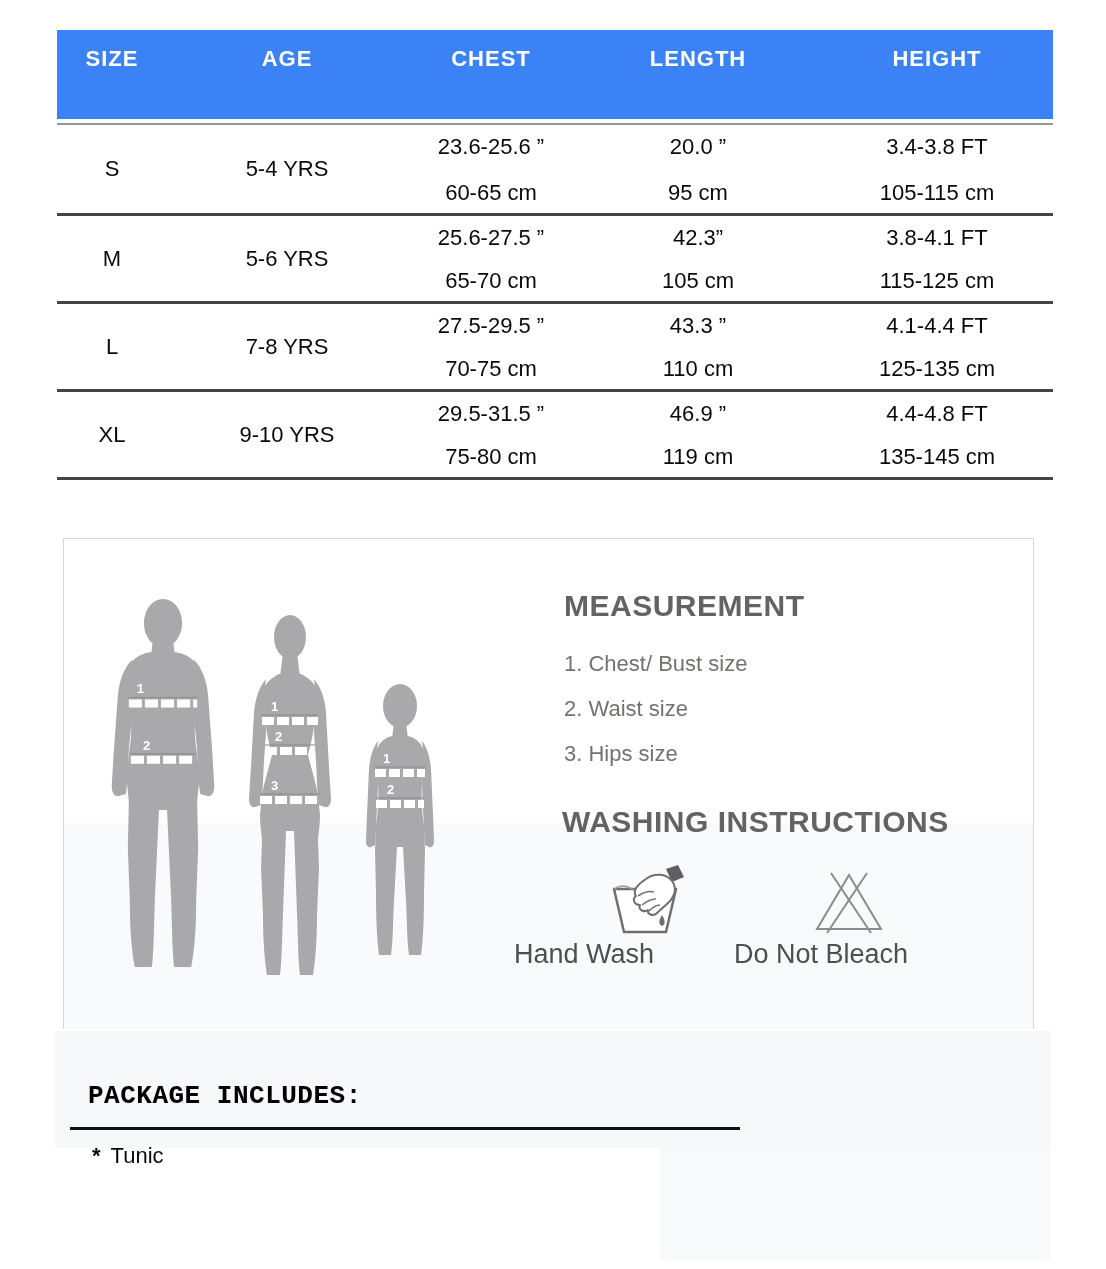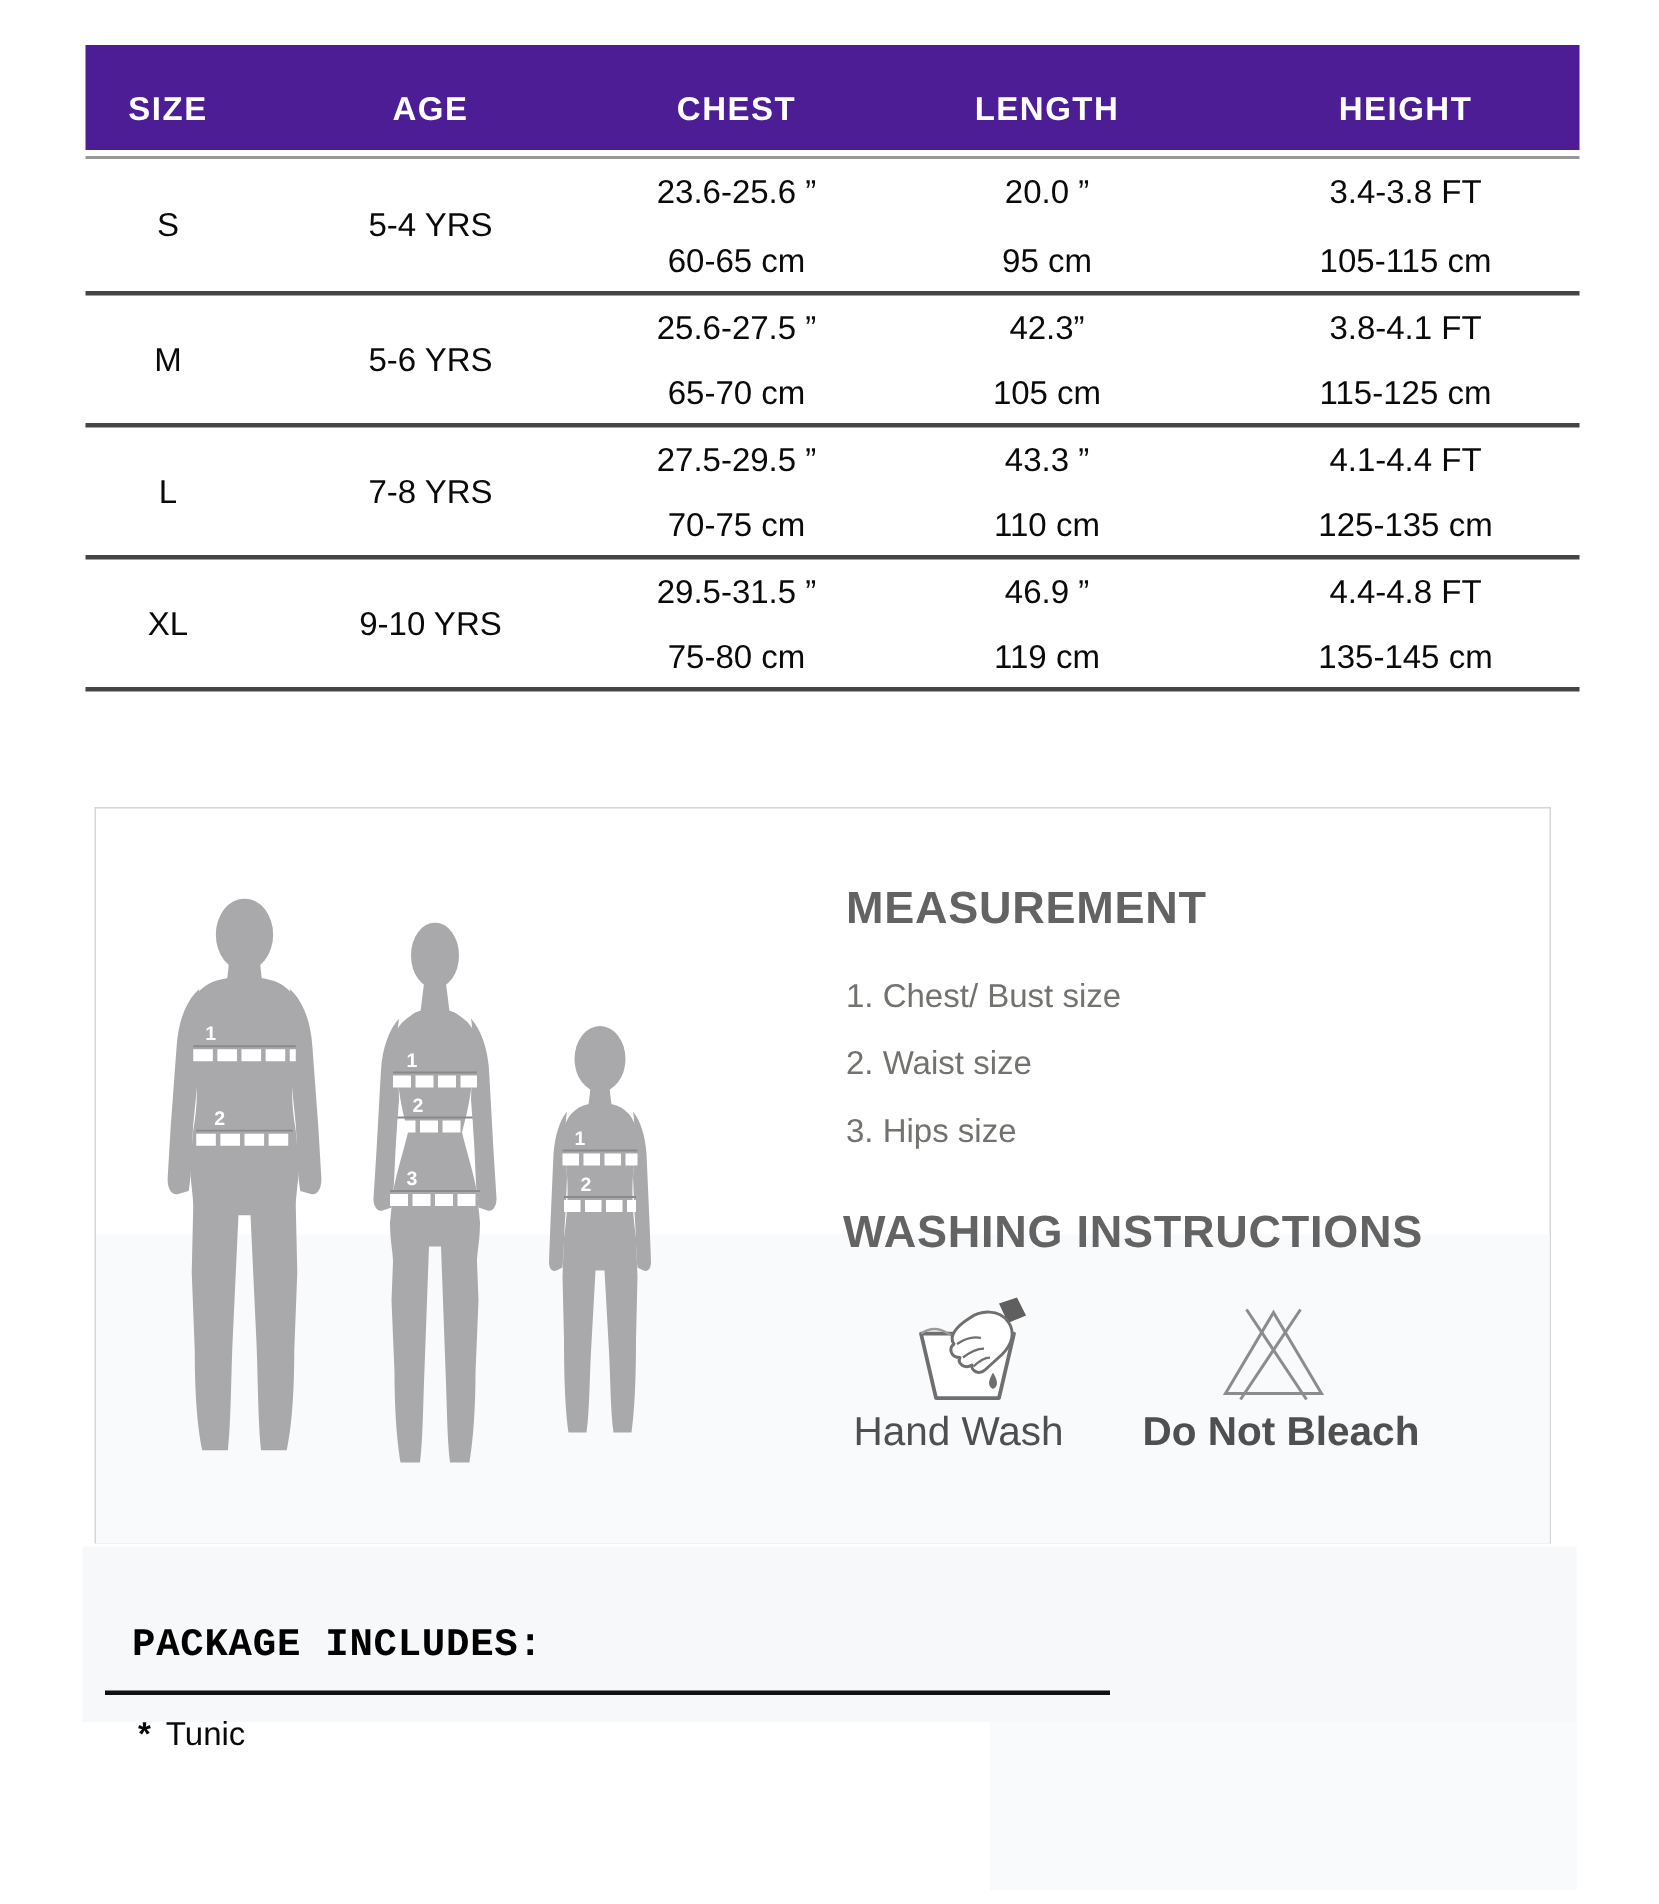--- a/index.html
+++ b/index.html
@@ -6,21 +6,21 @@
   html,body { background:#ffffff; }
   .canvas {
     position:relative; width:1106px; height:1269px;
     background:#ffffff; overflow:hidden;
     font-family:"Liberation Sans", sans-serif;
   }
   
   .size-table { position:absolute; left:57px; top:30px; width:996px; }
   .thead {
     display:grid; grid-template-columns:110px 240px 168px 246px 232px;
-    height:70px; background:#4c1d95; padding-top:30px;
+    height:89px; background:#3b82f6; padding-top:16px;
   }
   .th {
     color:#ffffff; font-size:22px; font-weight:bold; letter-spacing:1px;
     text-align:center;
   }
   .tbody { margin-top:4px; border-top:2px solid #979797; border-bottom:3px solid #454545; }
   .trow {
     display:grid; grid-template-columns:110px 240px 168px 246px 232px;
     height:88px;
   }
@@ -46,25 +46,25 @@
     position:absolute; font-size:30px; font-weight:bold; color:#636363; letter-spacing:0.5px;
   }
   .m-title { left:500px; top:50px; }
   .w-title { left:498px; top:266px; }
   .m-items { position:absolute; left:500px; top:112px; }
   .m-item  { font-size:22px; color:#72726f; margin-bottom:19px; }
   .care-icon { position:absolute; }
   .care-hand   { left:540px; top:324px; width:105px; height:72px; }
   .care-bleach { left:745px; top:328px; width:80px;  height:70px; }
   .care-label {
-    position:absolute; top:400px; text-align:center;
+    position:absolute; top:400px; text-align:left;
     font-size:27px; color:#4f4f4f;
   }
   .care-label-hand   { left:450px; width:250px; }
-  .care-label-bleach { left:670px; width:240px;font-weight:bold; }
+  .care-label-bleach { left:670px; width:240px; }
   
   .pkg-title { position:absolute; left:88px; top:1081px; font-size:26px; font-weight:bold; color:#000000; letter-spacing:0.5px;font-family:Liberation Mono, monospace; }
   .pkg-rule  { position:absolute; left:70px; top:1127px; width:670px; height:3px; background:#111111; }
   .pkg-item  { position:absolute; left:92px; top:1143px; font-size:22px; color:#0a0a0a; }
   .pkg-item .star { font-weight:bold; margin-right:10px; }
 </style>
 </head>
 <body>
 
 <div class="canvas">

